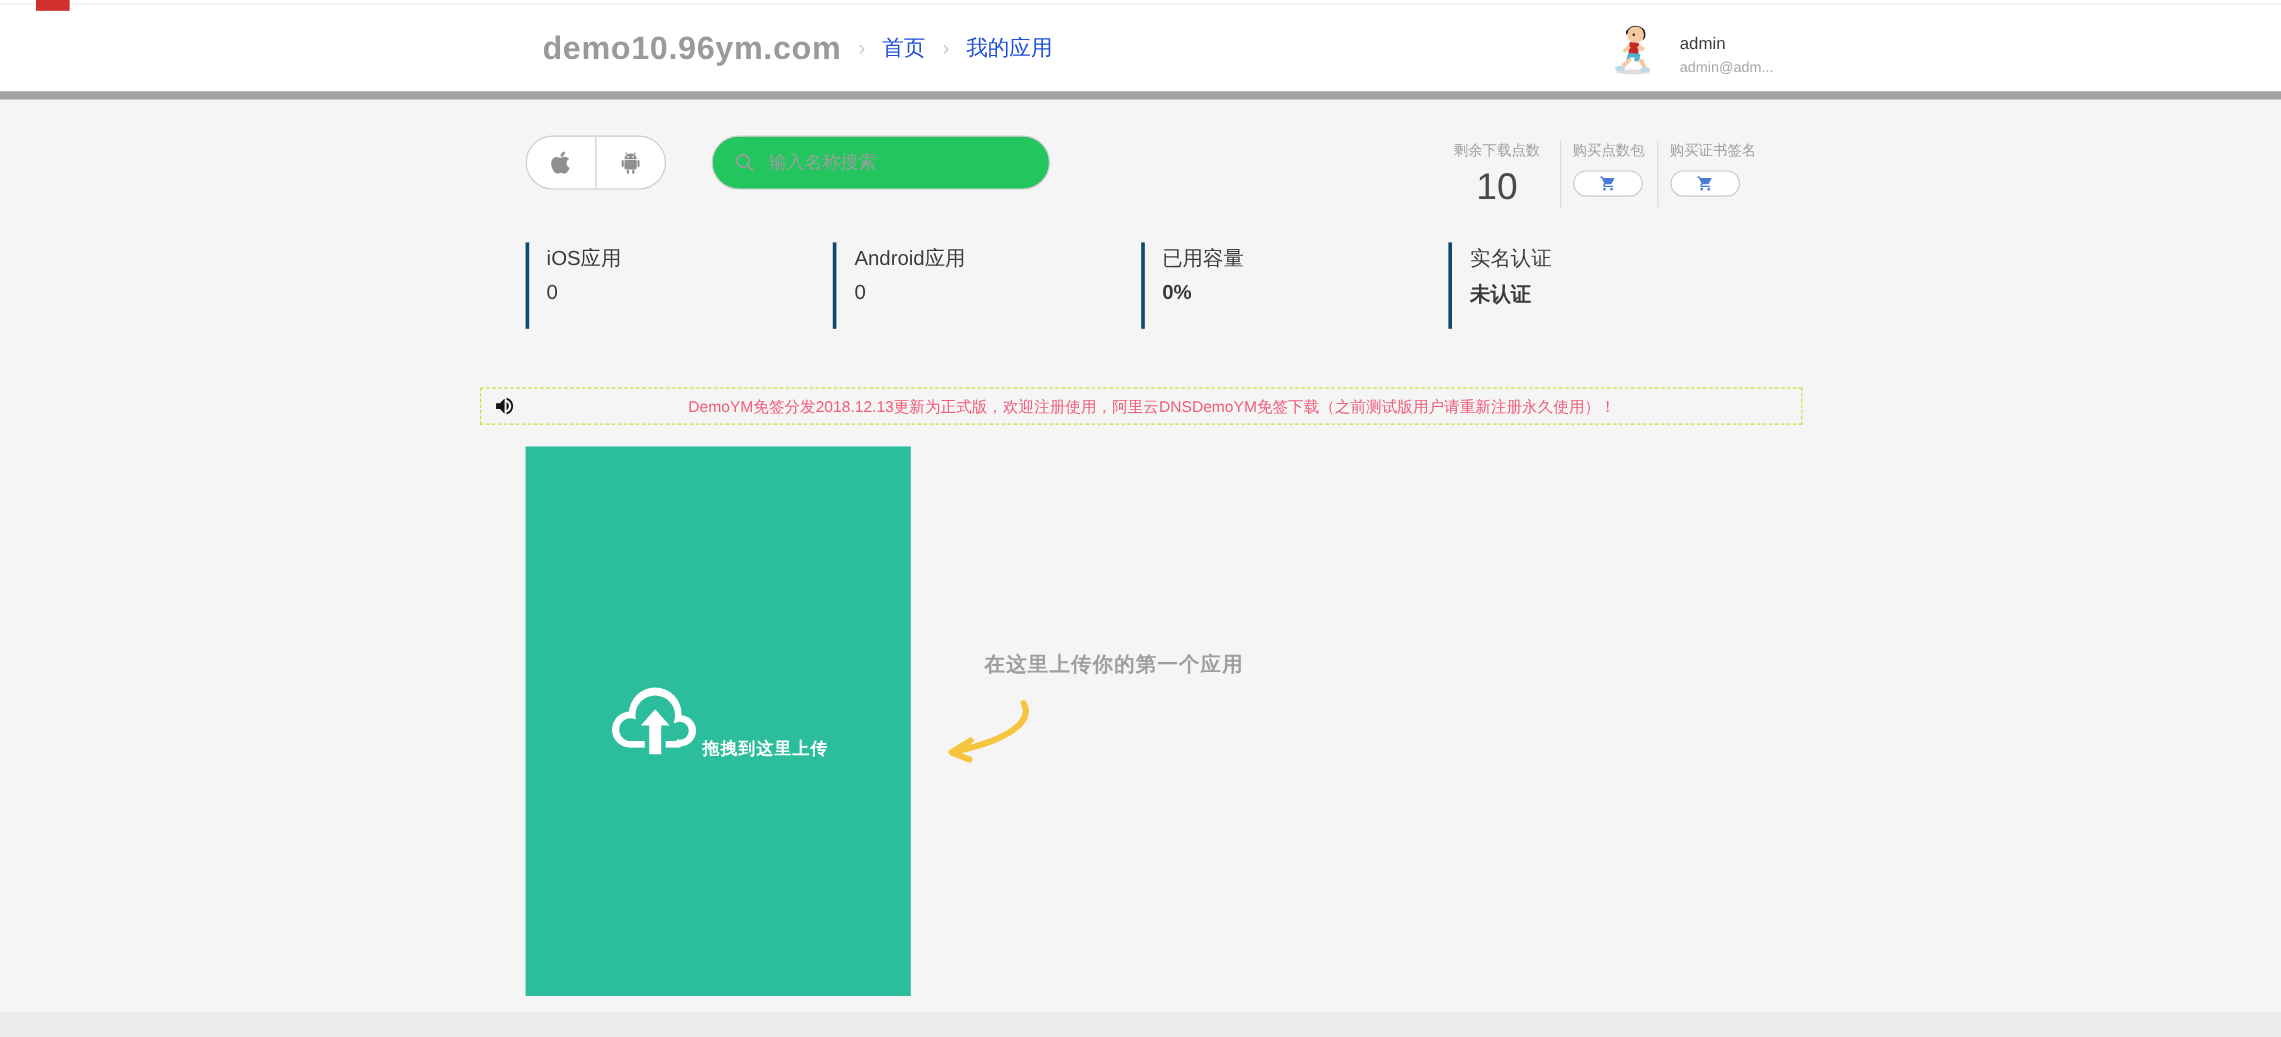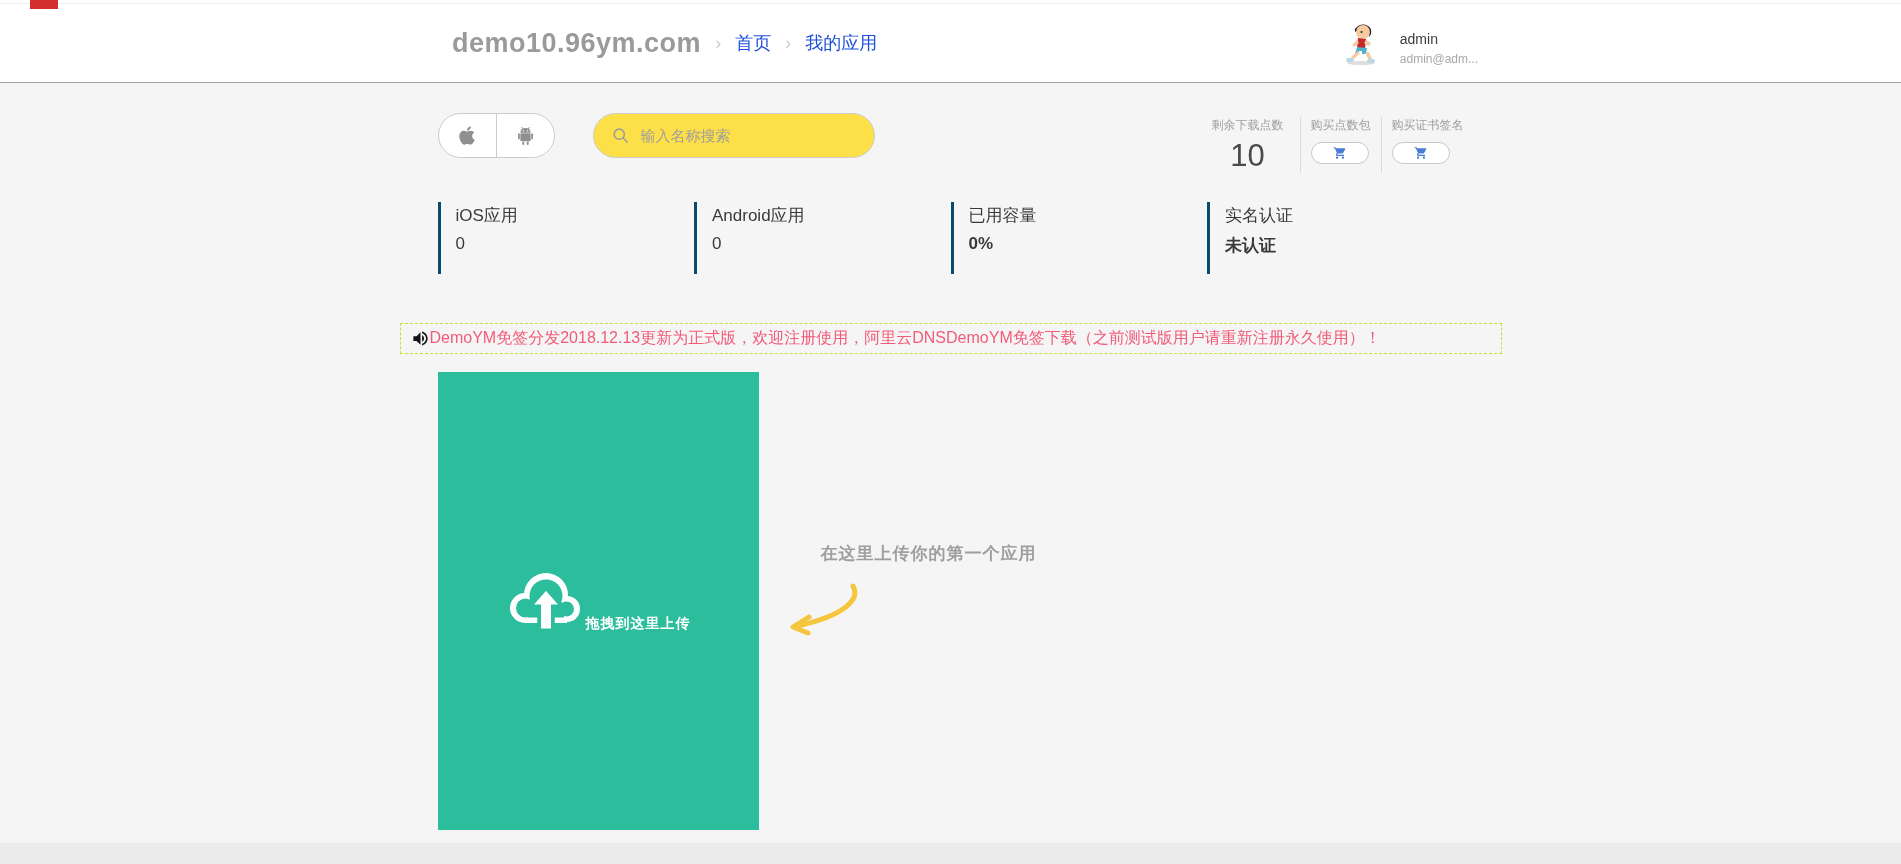--- a/index.html
+++ b/index.html
@@ -4,56 +4,56 @@
 <style>
   * { margin:0; padding:0; box-sizing:border-box; }
   html,body { width:1901px; height:864px; overflow:hidden; }
   body {
     font-family:"Liberation Sans","DejaVu Sans",sans-serif;
     background:#f5f5f6; position:relative;
   }
   
   .topline { height:4px; background:#fff; border-bottom:1px solid #ececec; }
   .red-mark { position:absolute; left:30px; top:0; width:28px; height:9px; background:#d32f2f; z-index:5; }
-  .header { background:#fff; height:79px; border-bottom:1px solid #a3a3a3;padding-left:29px; }
+  .header { background:#fff; height:79px; border-bottom:7px solid #a3a3a3;padding-left:29px; }
   .container { width:1026px; margin:0 auto; }
   .header-inner { display:flex; align-items:center; height:100%; }
   .site-title { font-size:27px; font-weight:bold; color:#9a9a9a; letter-spacing:.5px; }
   .crumb-sep { color:#ccc; font-size:18px; margin:0 14px; }
   .crumb { color:#1d4ed8; font-size:18px; text-decoration:none; }
   .header-spacer { flex:1; }
   .user-box { display:flex; align-items:flex-end; }
   .avatar { width:46px; height:46px; margin-right:16px; }
   .user-name { font-size:14px; color:#3c3c3c; margin-bottom:5px; }
   .user-email { font-size:12px; color:#a8a8a8; }
   
   .toolbar { margin-top:30px; display:flex; align-items:flex-start; }
   .seg-control { display:flex; height:45px; width:117px; border:1px solid #ccc; border-radius:23px; background:#fff; overflow:hidden; }
   .seg { flex:1; display:flex; align-items:center; justify-content:center; cursor:pointer; }
   .seg + .seg { border-left:1px solid #ccc; }
-  .search-box { margin-left:38px; width:282px; height:45px; border:1px solid #ccc; border-radius:23px; background:#fde047; display:flex; align-items:center; padding:0 18px; }
+  .search-box { margin-left:38px; width:282px; height:45px; border:1px solid #ccc; border-radius:23px; background:#22c55e; display:flex; align-items:center; padding:0 18px; }
   .search-box input { border:none; outline:none; font-size:15px; color:#555; width:100%; margin-left:12px; background:transparent; font-family:inherit; }
   .search-box input::placeholder { color:#9e9e9e; }
   .toolbar-spacer { flex:1; }
   .tb-right { display:flex; align-items:stretch; margin-top:4px; }
   .points-block { text-align:center; padding-right:16px; }
   .tb-label { font-size:12px; color:#9e9e9e; white-space:nowrap; }
   .points-value { font-size:31px; color:#4a4a4a; margin-top:4px; }
   .v-div { width:1px; background:#dcdcdc; height:56px; }
   .buy-block { text-align:center; padding:0 10px; }
   .pill-btn { margin-top:8px; width:58px; height:22px; border:1px solid #c9c9c9; border-radius:11px; background:#fff; display:flex; align-items:center; justify-content:center; cursor:pointer; }
   
   .stats { margin-top:28px; display:flex; }
   .stat { width:263px; height:72px; border-left:3px solid #0c4a6e; padding-left:15px; padding-top:2px; }
   .stat-label { font-size:17px; color:#3a3a3a; }
   .stat-value { font-size:17px; color:#3a3a3a; margin-top:7px; }
   .stat-value.bold { font-weight:bold; }
   
   .banner { width:1102px; margin:49px auto 0; height:31px; border:1px dashed #cddc39; display:flex; align-items:center; padding:0 10px; }
-  .banner-text { flex:1; text-align:left; font-size:16px; color:#f25c78; }
+  .banner-text { flex:1; text-align:center; font-size:13px; color:#f25c78; }
   
   .upload-row { margin-top:18px; display:flex; align-items:flex-start; }
   .dropzone { width:321px; height:458px; background:#2cbe9c; display:flex; flex-direction:row; align-items:center; justify-content:center; cursor:pointer; }
   .dz-label { color:#fff; font-size:14px; font-weight:bold; margin-top:46px; letter-spacing:1px; }
   .hint-block { margin-left:62px; margin-top:170px; position:relative; }
   .hint-text { font-size:17px; font-weight:bold; color:#9e9e9e; letter-spacing:1px; }
   .arrow-svg { position:absolute; left:-40px; top:40px; }
   
   .footer { position:absolute; left:0; bottom:0; width:100%; height:21px; background:#ebebeb; }
   .icon { display:inline-flex; align-items:center; justify-content:center; }

